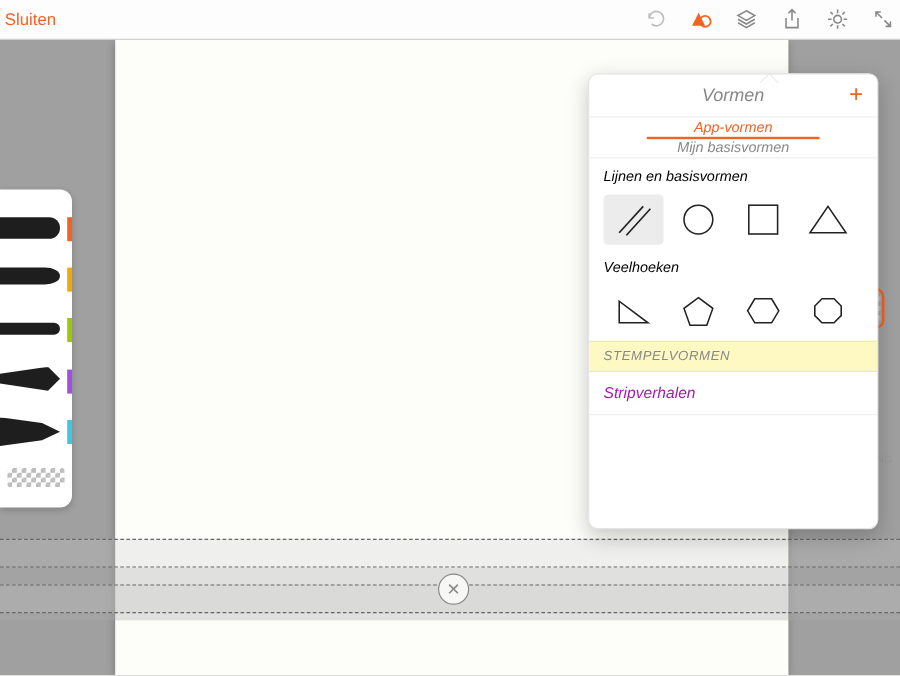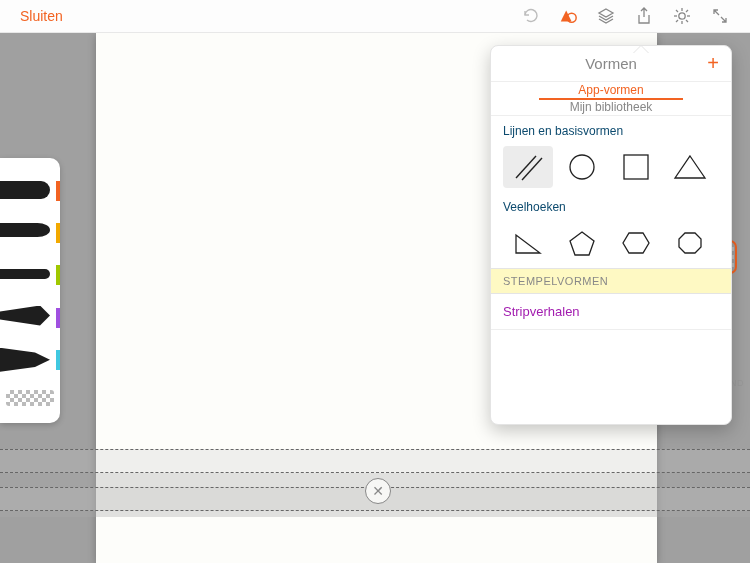--- a/index.html
+++ b/index.html
@@ -11,21 +11,21 @@
     overflow: hidden;
     position: relative;
   }
   .topbar {
     height: 33px;
     background: #fdfdfd;
     border-bottom: 1px solid #e8e8e8;
     display: flex;
     align-items: center;
     justify-content: space-between;
-    padding: 0 20px;
+    padding: 0 4px;
   }
   .close-label { color: #f26322; font-size: 14px; cursor: pointer; }
   .top-icons { display: flex; align-items: center; gap: 18px; }
   .top-icon { width: 20px; height: 20px; display: flex; align-items: center; justify-content: center; cursor: pointer; }
 
   .workspace {
     position: relative;
     width: 750px;
     height: 530px;
     background: #a0a0a0;
@@ -94,23 +94,24 @@
 
   .close-circle {
     position:absolute; left:365px; top:445px; width:26px; height:26px;
     border:1px solid #888; border-radius:50%;
     display:flex; align-items:center; justify-content:center;
     background:#f7f7f5; color:#888; font-size:14px; cursor:pointer;
   }
 
   
   .popup {
-    position:absolute; top:12px; left:490px; width:242px; height:380px;
+    position:absolute; top:28px; left:490px; width:242px; height:380px;
     background:#fff; border-radius:8px; border:1px solid #e4e4e4;
     box-shadow:0 6px 18px rgba(0,0,0,.22);
+    font-style:italic;
   }
   .popup::before {
     content:""; position:absolute; top:-8px; left:142px;
     border:8px solid transparent; border-bottom-color:#fff;
     filter: drop-shadow(0 -1px 0 #e4e4e4);
   }
   .popup-header {
     display:flex; align-items:center; justify-content:center;
     height:36px; position:relative; border-bottom:1px solid #eee;
     color:#888; font-size:15px;
@@ -121,21 +122,21 @@
     flex:1; display:flex; align-items:center; justify-content:center;
     font-size:12px; color:#888; cursor:pointer; position:relative;
   }
   .popup-tab.active { color:#f26322; }
   .popup-tab.active::after {
     content:""; position:absolute; bottom:-1px; left:20%; right:20%;
     height:2px; background:#f26322;
   }
   .popup-body { height:calc(100% - 70px); overflow:hidden; }
   .section { padding:8px 12px 4px 12px; }
-  .section-title { font-size:12px; color:#0c4a6e; margin-bottom:8px; }
+  .section-title { font-size:12px; color:#000000; margin-bottom:8px; }
   .shape-row { display:flex; gap:4px; }
   .shape-cell {
     width:50px; height:42px; display:flex; align-items:center; justify-content:center;
     border-radius:4px; cursor:pointer;
   }
   .shape-cell.sel { background:#ececec; }
   .section-header-bar {
     background:#fef9c3; padding:6px 12px; font-size:11px; color:#888;
     border-top:1px solid #e4e4e4; border-bottom:1px solid #e4e4e4;
     letter-spacing:.5px;
@@ -242,21 +243,21 @@
   </div>
   <div class="right-label">OND</div>
 
   <div class="popup">
     <div class="popup-header">
       <span>Vormen</span>
       <span class="plus">+</span>
     </div>
     <div class="popup-tabs">
       <div class="popup-tab active">App-vormen</div>
-      <div class="popup-tab">Mijn bibliotheek</div>
+      <div class="popup-tab">Mijn basisvormen</div>
     </div>
     <div class="popup-body">
 
       <div class="section">
         <div class="section-title">Lijnen en basisvormen</div>
         <div class="shape-row">
           <div class="shape-cell sel">
             <svg width="36" height="30">
                 <line x1="6" y1="26" x2="26" y2="4" stroke="#222" stroke-width="1.4"></line>
                 <line x1="12" y1="28" x2="32" y2="6" stroke="#222" stroke-width="1.4"></line>

